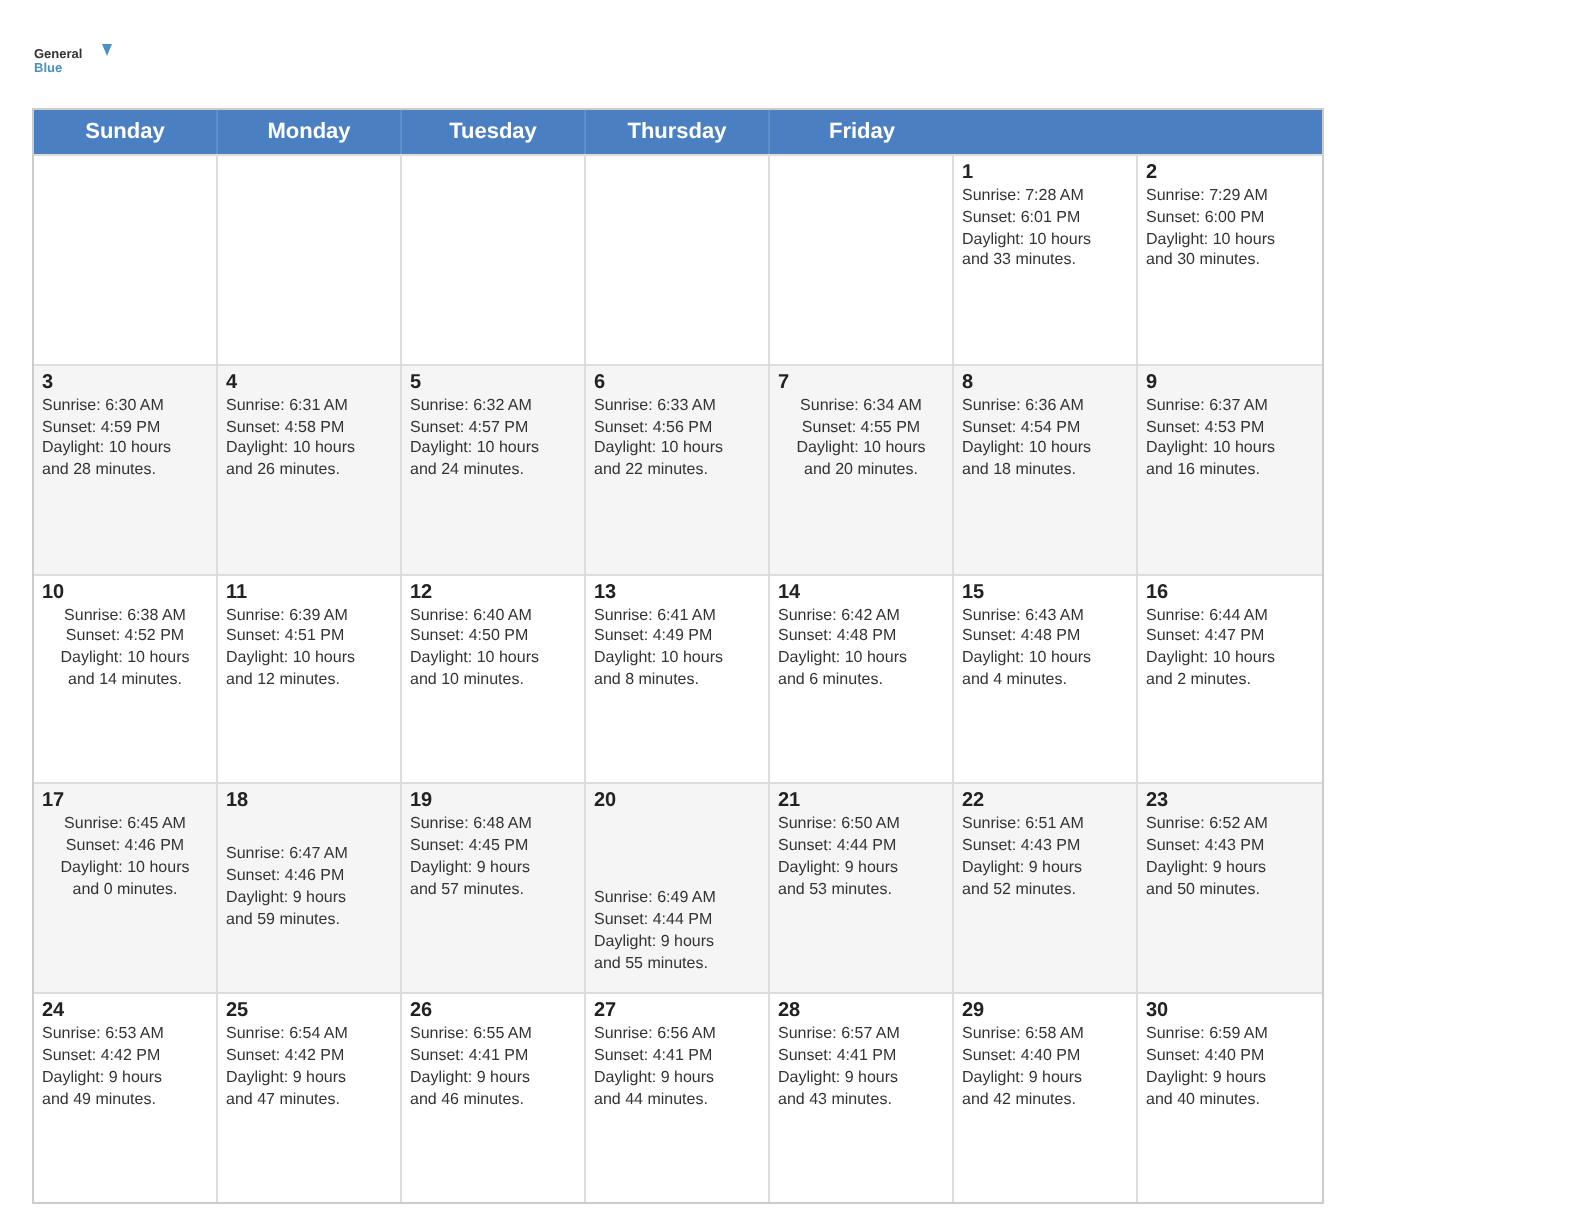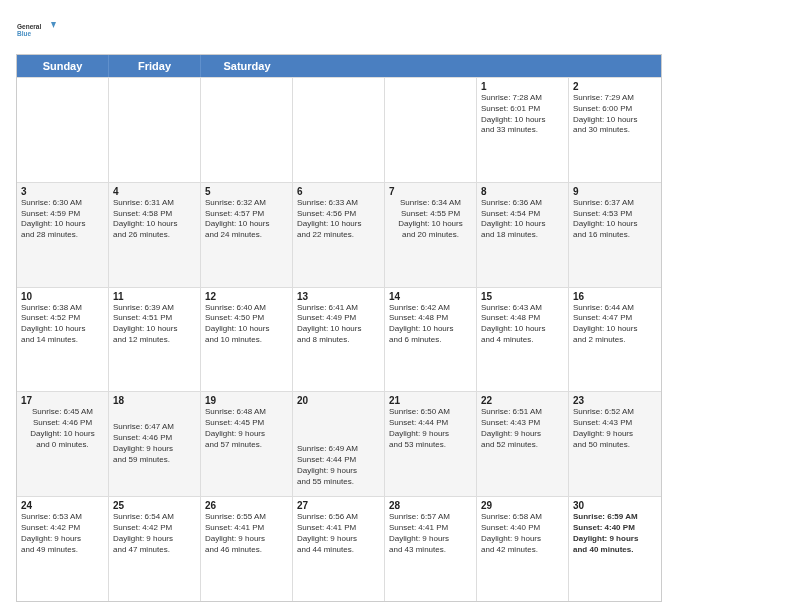--- a/index.html
+++ b/index.html
@@ -112,22 +112,24 @@
 </div>
     <div class="title-block">
       <div class="main-title"></div>
       <div class="subtitle"></div>
     </div>
   </div>
 
   <div class="calendar">
     <div class="cal-header-row">
     <div class="cal-header-cell">Sunday</div>
+        <div class="cal-header-cell">Monday</div>
+        <div class="cal-header-cell">Tuesday</div>
+        <div class="cal-header-cell">Thursday</div>
         <div class="cal-header-cell">Friday</div>
-        <div class="cal-header-cell">Saturday</div>
       </div>
     <div class="cal-body">
     <div class="cal-week">
           <div class="cal-cell empty"></div>
           <div class="cal-cell empty"></div>
           <div class="cal-cell empty"></div>
           <div class="cal-cell empty"></div>
           <div class="cal-cell empty"></div>
           <div class="cal-cell filled">
             <span class="day-num">1</span>
@@ -191,21 +193,21 @@
             <span class="day-num">9</span>
             <div class="cell-info" style="white-space: pre-line;">Sunrise: 6:37 AM
 Sunset: 4:53 PM
 Daylight: 10 hours
 and 16 minutes.</div>
           </div>
         </div>
         <div class="cal-week">
           <div class="cal-cell filled">
             <span class="day-num">10</span>
-            <div class="cell-info" style="white-space: pre-line;">Sunrise: 6:38 AM
+            <div class="cell-info" style="white-space: pre-line; text-align: center;">Sunrise: 6:38 AM
 Sunset: 4:52 PM
 Daylight: 10 hours
 and 14 minutes.</div>
           </div>
           <div class="cal-cell filled">
             <span class="day-num">11</span>
             <div class="cell-info" style="white-space: pre-line;">Sunrise: 6:39 AM
 Sunset: 4:51 PM
 Daylight: 10 hours
 and 12 minutes.</div>
@@ -335,21 +337,21 @@
           </div>
           <div class="cal-cell filled">
             <span class="day-num">29</span>
             <div class="cell-info" style="white-space: pre-line;">Sunrise: 6:58 AM
 Sunset: 4:40 PM
 Daylight: 9 hours
 and 42 minutes.</div>
           </div>
           <div class="cal-cell filled">
             <span class="day-num">30</span>
-            <div class="cell-info" style="white-space: pre-line; font-weight: bold;">Sunrise: 6:59 AM
+            <div class="cell-info" style="white-space: pre-line;">Sunrise: 6:59 AM
 Sunset: 4:40 PM
 Daylight: 9 hours
 and 40 minutes.</div>
           </div>
         </div>
       </div>
   </div>
 </div>
 
 </body></html>

